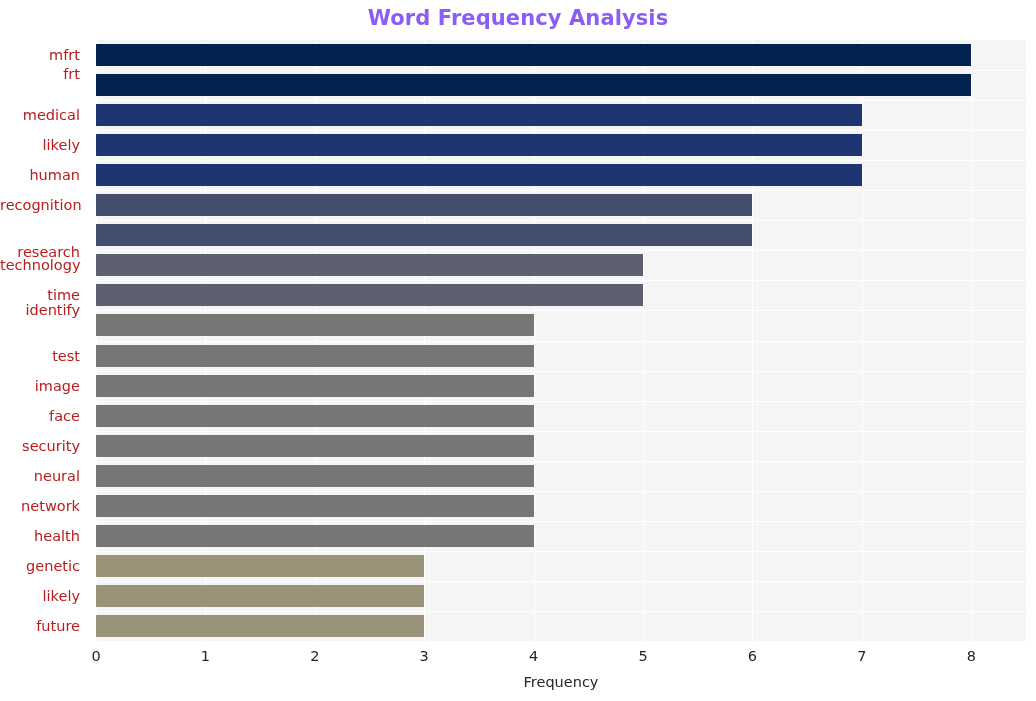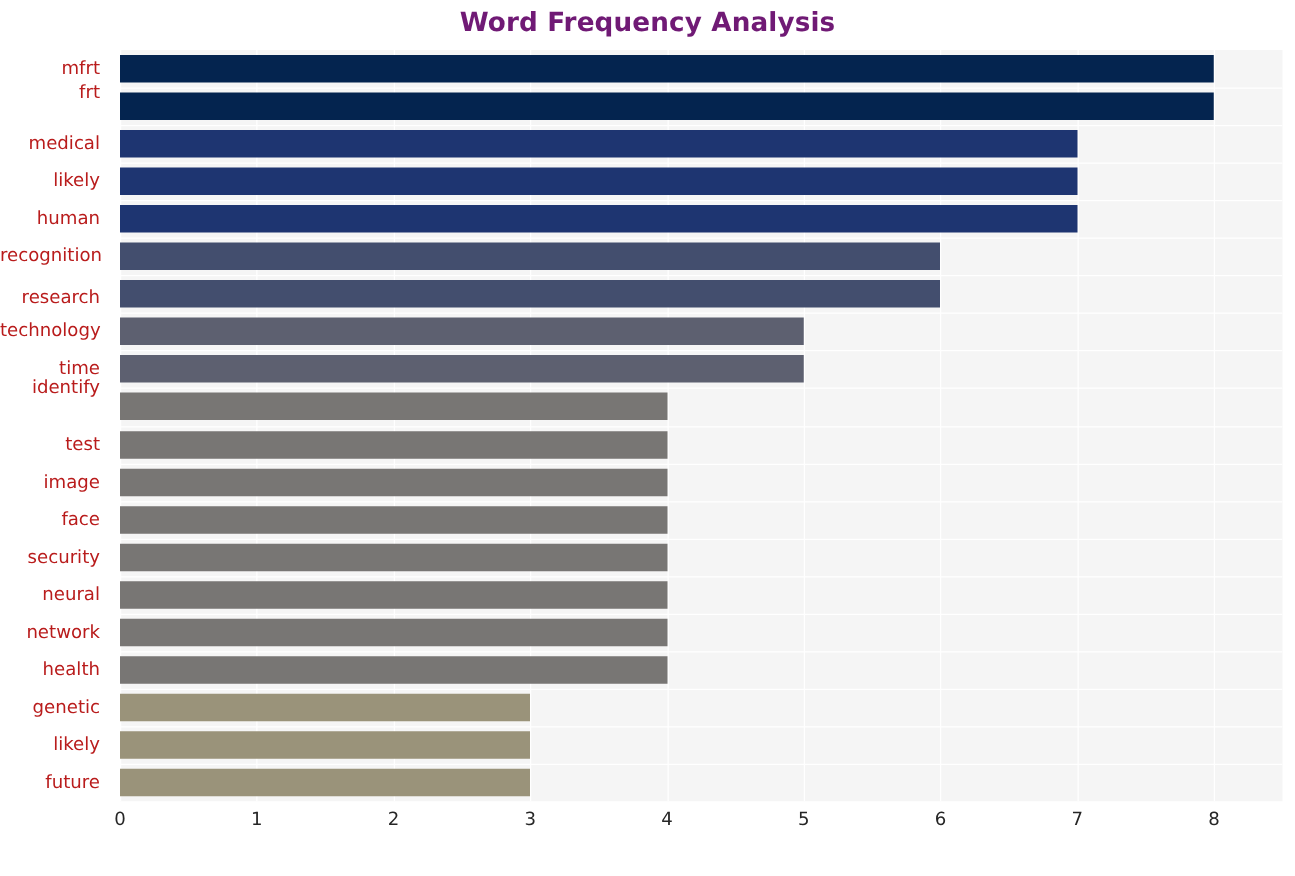--- a/index.html
+++ b/index.html
@@ -22,21 +22,21 @@
 
   
   #chart-title {
     position: absolute;
     left: 0;
     top: 6px;
     width: 1036px;
     text-align: center;
     font-size: 21px;
     font-weight: bold;
-    color: #701a75;
+    color: #8b5cf6;
     letter-spacing: 0.1px;
   }
 
   
   #plot-area {
     position: absolute;
     left: 96px;
     top: 40px;
     width: 930px;
     height: 601px;
@@ -181,21 +181,21 @@
       </div>
   </div>
 
   <div id="y-axis">
       <div class="ytick-label" style="top: 8.025px;">mfrt</div>
       <div class="ytick-label" style="top: 27px;">frt</div>
       <div class="ytick-label" style="top: 68.125px;">medical</div>
       <div class="ytick-label" style="top: 98.175px;">likely</div>
       <div class="ytick-label" style="top: 128.225px;">human</div>
       <div class="ytick-label" style="top: 158.275px;">recognition</div>
-      <div class="ytick-label" style="top: 191px; margin-left: 36px;">research</div>
+      <div class="ytick-label" style="top: 205px; margin-left: 36px;">research</div>
       <div class="ytick-label" style="top: 218.375px;">technology</div>
       <div class="ytick-label" style="top: 248.425px;">time</div>
       <div class="ytick-label" style="top: 263px;">identify</div>
       <div class="ytick-label" style="top: 308.525px;">test</div>
       <div class="ytick-label" style="top: 338.575px;">image</div>
       <div class="ytick-label" style="top: 368.625px;">face</div>
       <div class="ytick-label" style="top: 398.675px;">security</div>
       <div class="ytick-label" style="top: 428.725px;">neural</div>
       <div class="ytick-label" style="top: 458.775px;">network</div>
       <div class="ytick-label" style="top: 488.825px;">health</div>
@@ -209,14 +209,15 @@
       <div class="xtick-label" style="left: 109.412px;">1</div>
       <div class="xtick-label" style="left: 218.824px;">2</div>
       <div class="xtick-label" style="left: 328.235px;">3</div>
       <div class="xtick-label" style="left: 437.647px;">4</div>
       <div class="xtick-label" style="left: 547.059px;">5</div>
       <div class="xtick-label" style="left: 656.471px;">6</div>
       <div class="xtick-label" style="left: 765.882px;">7</div>
       <div class="xtick-label" style="left: 875.294px;">8</div>
     </div>
 
+  <div id="x-axis-label">Frequency</div>
 
 </div>
 
 </body></html>

